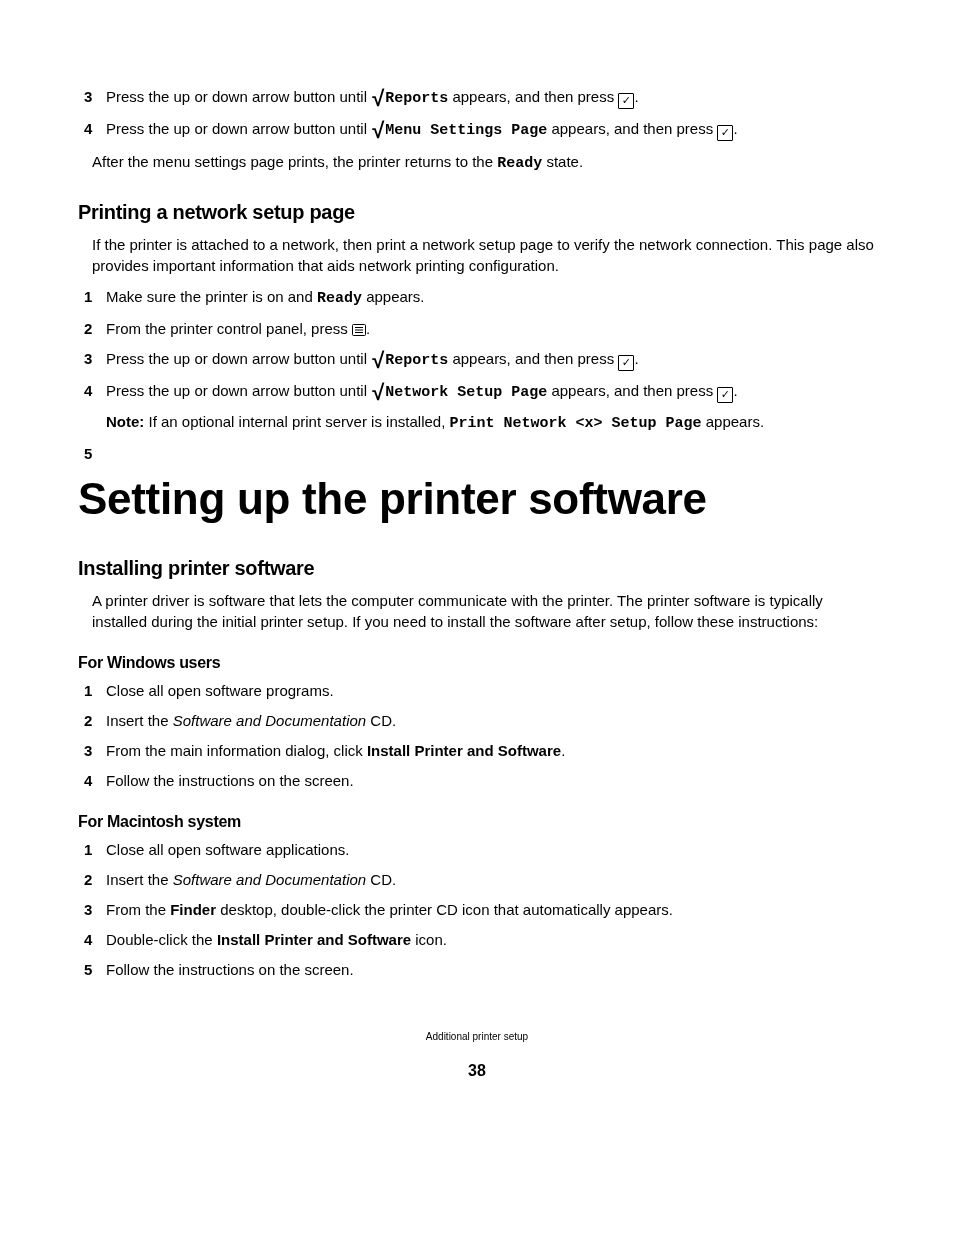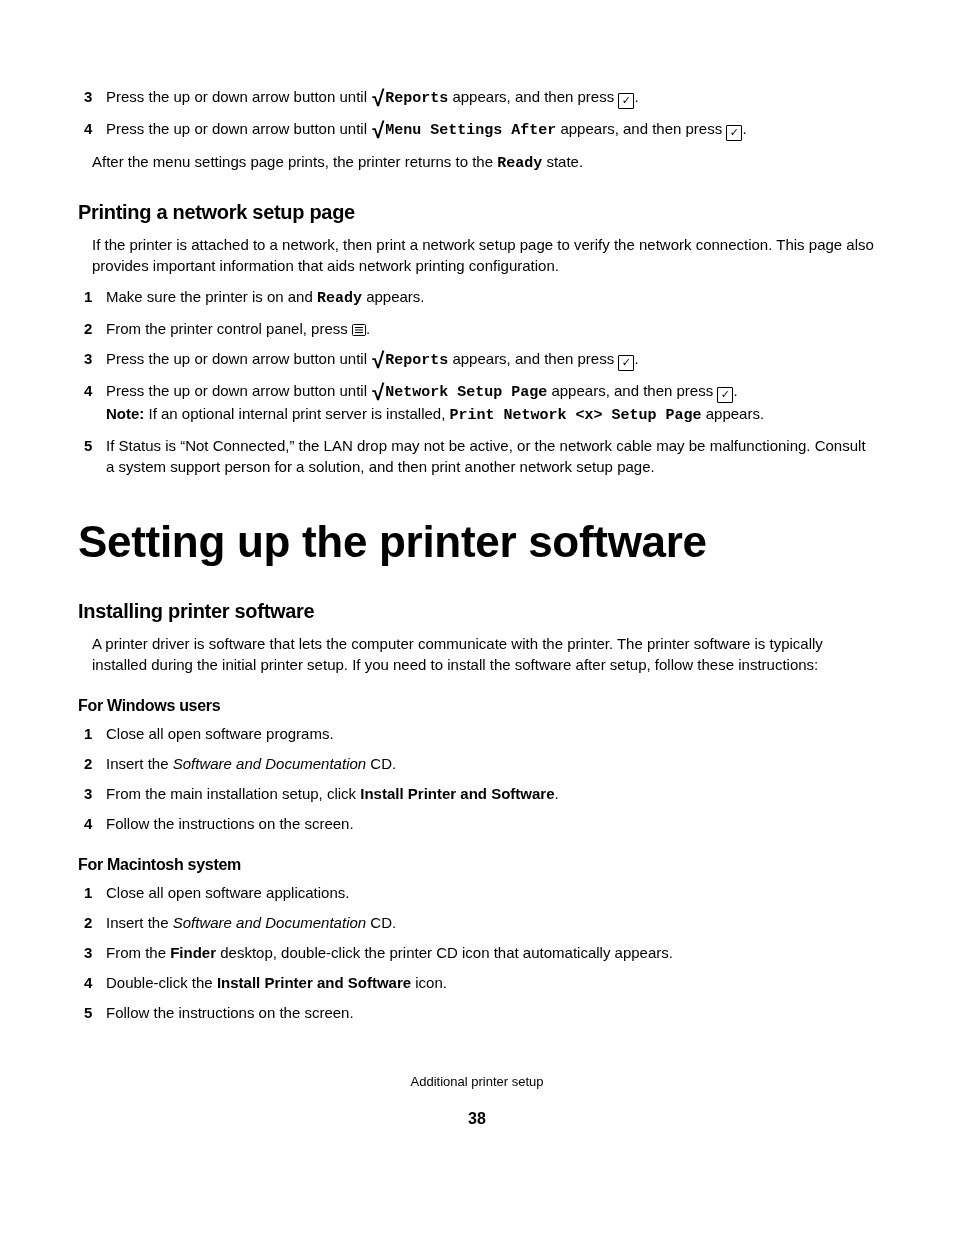--- a/index.html
+++ b/index.html
@@ -50,20 +50,21 @@
     margin: 6px 0 9px 0;
   }
   ol.steps > li > .num {
     position: absolute;
     left: 6px;
     top: 0;
     font-weight: bold;
   }
   ol.steps > li > .sub {
     display: block;
+    margin-top: 8px;
   }
   .check-glyph {
     display: inline-block;
     font-size: 22px;
     font-weight: bold;
     vertical-align: -4px;
     line-height: 0;
     margin: 0 1px;
   }
   .boxed-check {
@@ -81,34 +82,34 @@
     display: inline-block;
     width: 14px;
     height: 12px;
     vertical-align: -2px;
   }
   .boxed-menu svg { display: block; }
   .footer {
     margin-top: 50px;
     text-align: center;
   }
-  .footer .ft1 { font-size: 13px; }
+  .footer .ft1 { font-size: 10px; }
   .footer .ft2 { font-size: 16px; font-weight: bold; margin-top: 16px; }
 </style>
 </head>
 <body>
 
 <ol class="steps">
   <li>
     <span class="num">3</span>
     <span>Press the up or down arrow button until </span><span class="check-glyph">√</span><span class="mono">Reports</span><span> appears, and then press </span><span class="boxed-check">✓</span><span>.</span>
   </li>
   <li>
     <span class="num">4</span>
-    <span>Press the up or down arrow button until </span><span class="check-glyph">√</span><span class="mono">Menu Settings After</span><span> appears, and then press </span><span class="boxed-check">✓</span><span>.</span>
+    <span>Press the up or down arrow button until </span><span class="check-glyph">√</span><span class="mono">Menu Settings Page</span><span> appears, and then press </span><span class="boxed-check">✓</span><span>.</span>
   </li>
 </ol>
 
 <p>
   <span>After the menu settings page prints, the printer returns to the </span><span class="mono">Ready</span><span> state.</span>
 </p>
 
 <h2>Printing a network setup page</h2>
 <p>If the printer is attached to a network, then print a network setup page to verify the network connection. This page also provides important information that aids network printing configuration.</p>
 
@@ -132,42 +133,41 @@
   </li>
   <li>
     <span class="num">4</span>
     <span>Press the up or down arrow button until </span><span class="check-glyph">√</span><span class="mono">Network Setup Page</span><span> appears, and then press </span><span class="boxed-check">✓</span><span>.</span>
     <span class="sub">
       <span class="bold">Note:</span><span> If an optional internal print server is installed, </span><span class="mono">Print Network &lt;x&gt; Setup Page</span><span> appears.</span>
     </span>
   </li>
   <li>
     <span class="num">5</span>
-    <span class="sub">If Status is “Not Connected,” the LAN drop may not be active, or the network cable may be malfunctioning. Consult a system support person for a solution, and then print another network setup page.</span>
   </li>
 </ol>
 
 <h1>Setting up the printer software</h1>
 
 <h2>Installing printer software</h2>
 <p>A printer driver is software that lets the computer communicate with the printer. The printer software is typically installed during the initial printer setup. If you need to install the software after setup, follow these instructions:</p>
 
 <h3>For Windows users</h3>
 <ol class="steps">
   <li>
     <span class="num">1</span>
     <span>Close all open software programs.</span>
   </li>
   <li>
     <span class="num">2</span>
     <span>Insert the </span><span class="italic">Software and Documentation</span><span> CD.</span>
   </li>
   <li>
     <span class="num">3</span>
-    <span>From the main installation setup, click </span><span class="bold">Install Printer and Software</span><span>.</span>
+    <span>From the main information dialog, click </span><span class="bold">Install Printer and Software</span><span>.</span>
   </li>
   <li>
     <span class="num">4</span>
     <span>Follow the instructions on the screen.</span>
   </li>
 </ol>
 
 <h3>For Macintosh system</h3>
 <ol class="steps">
   <li>

